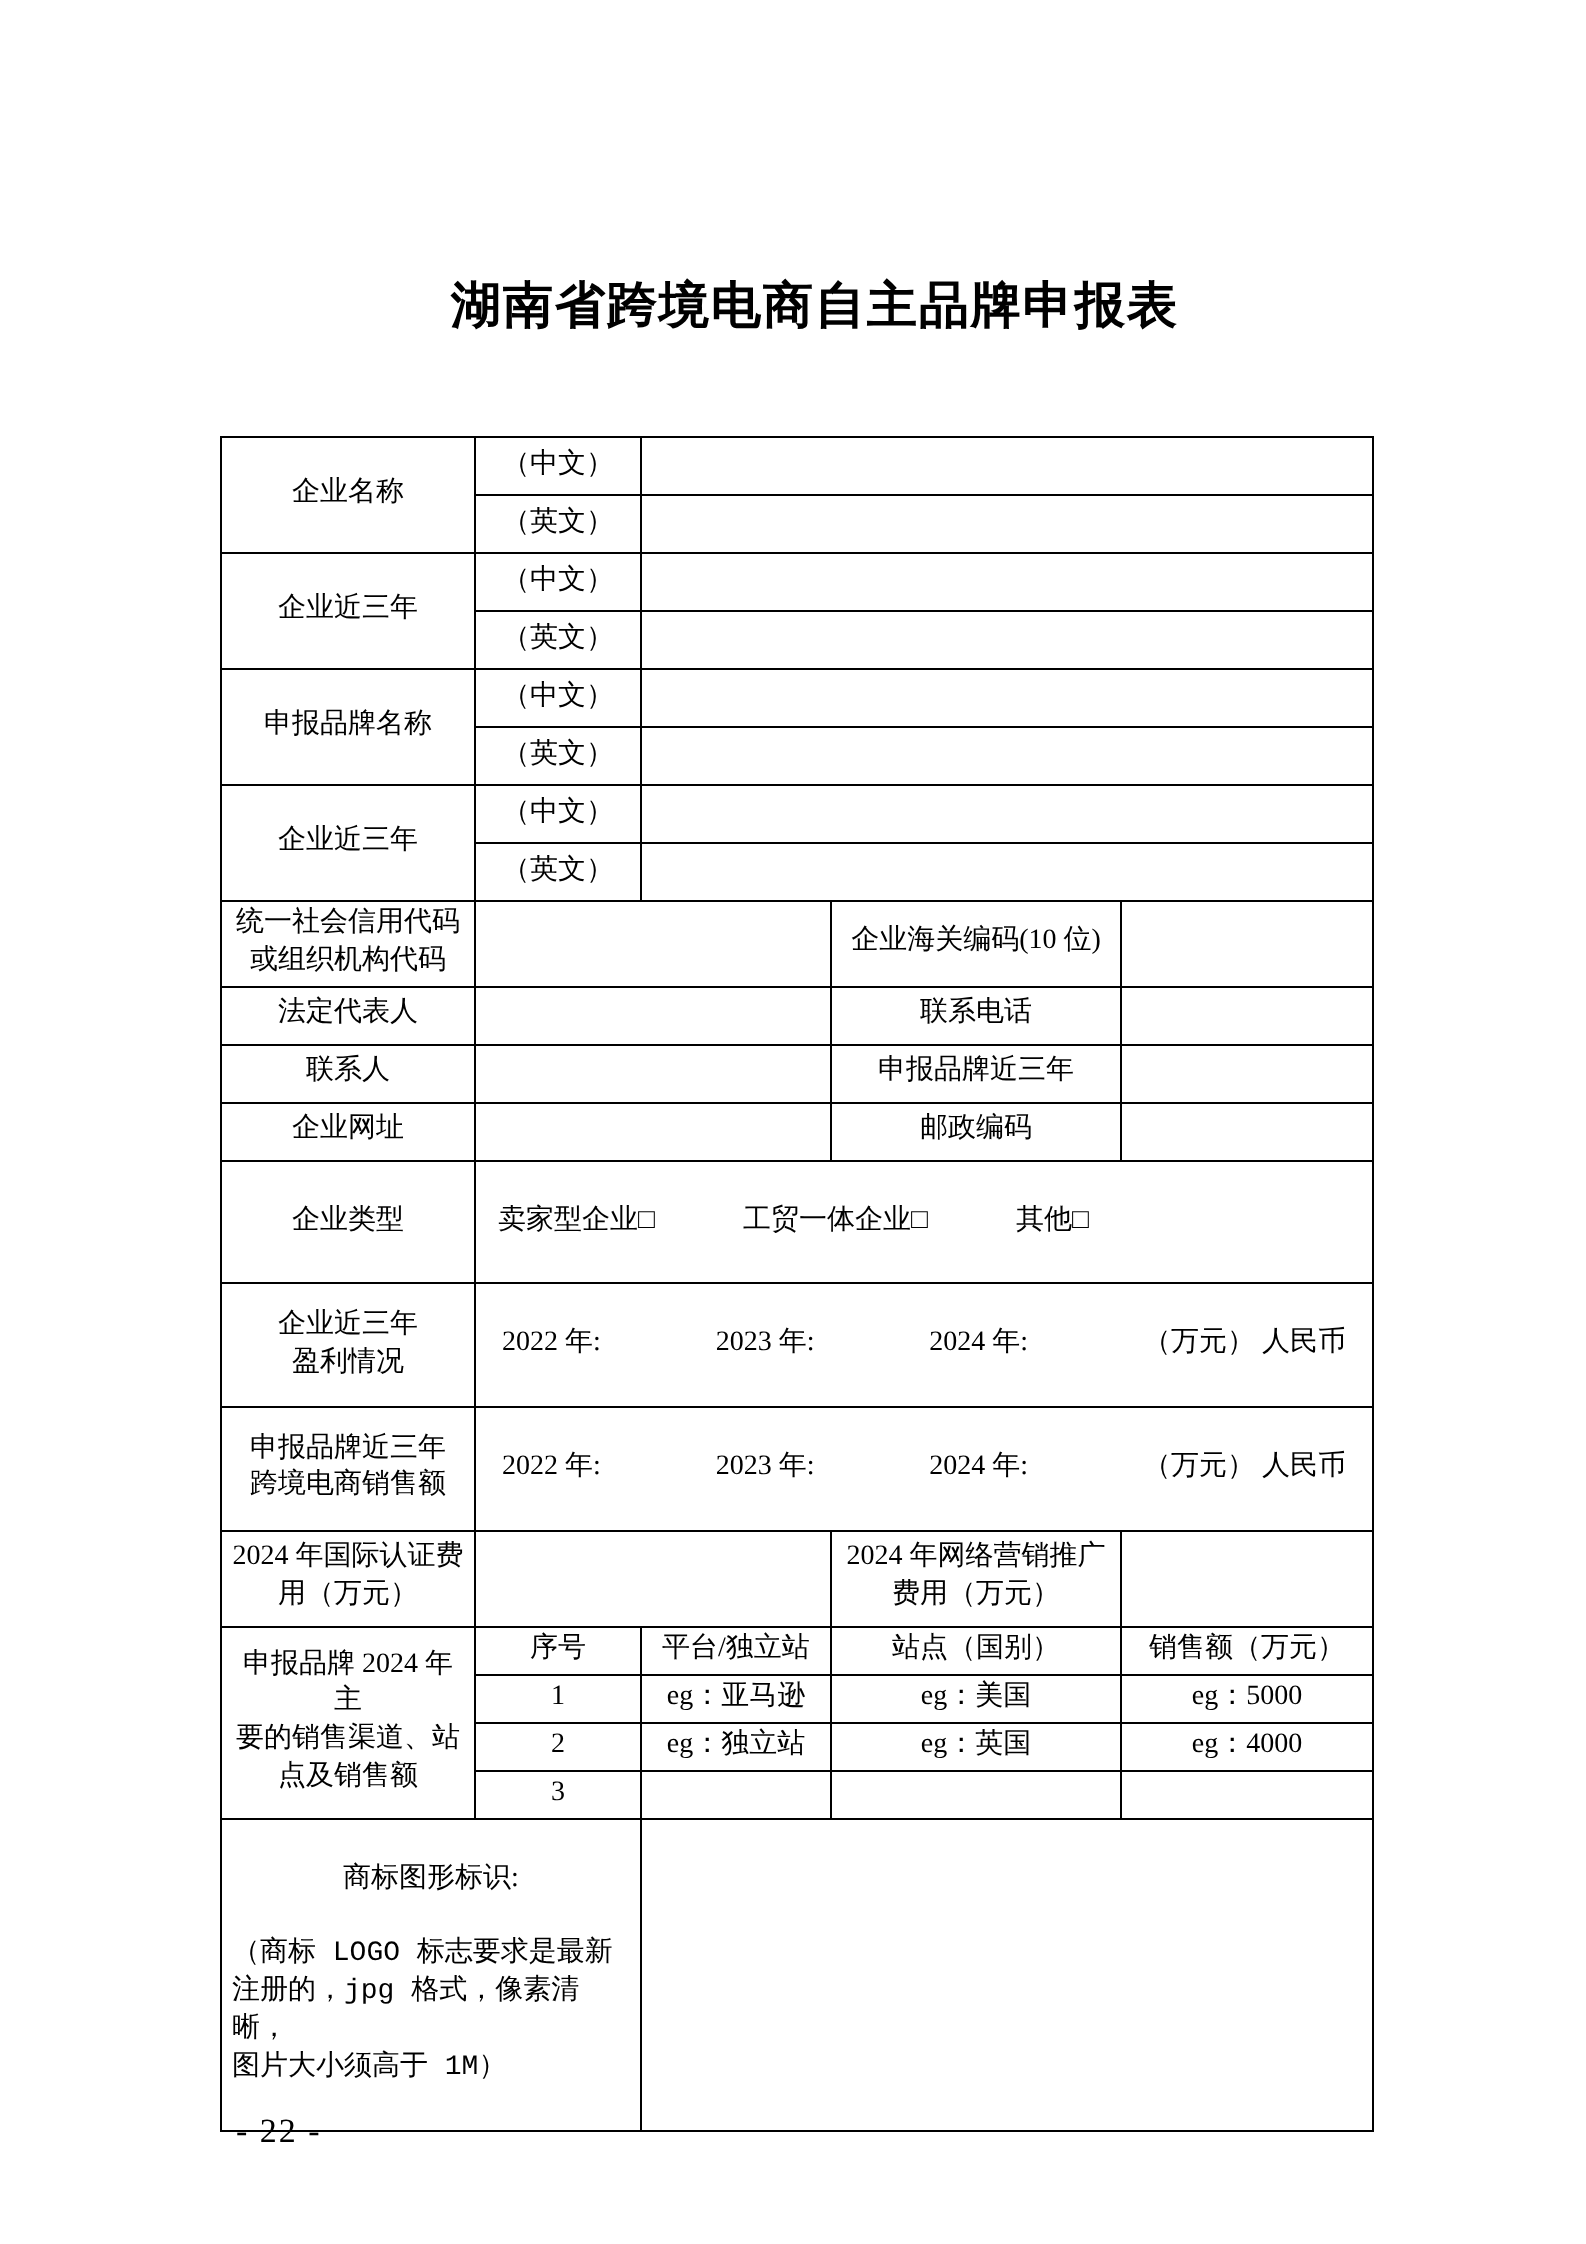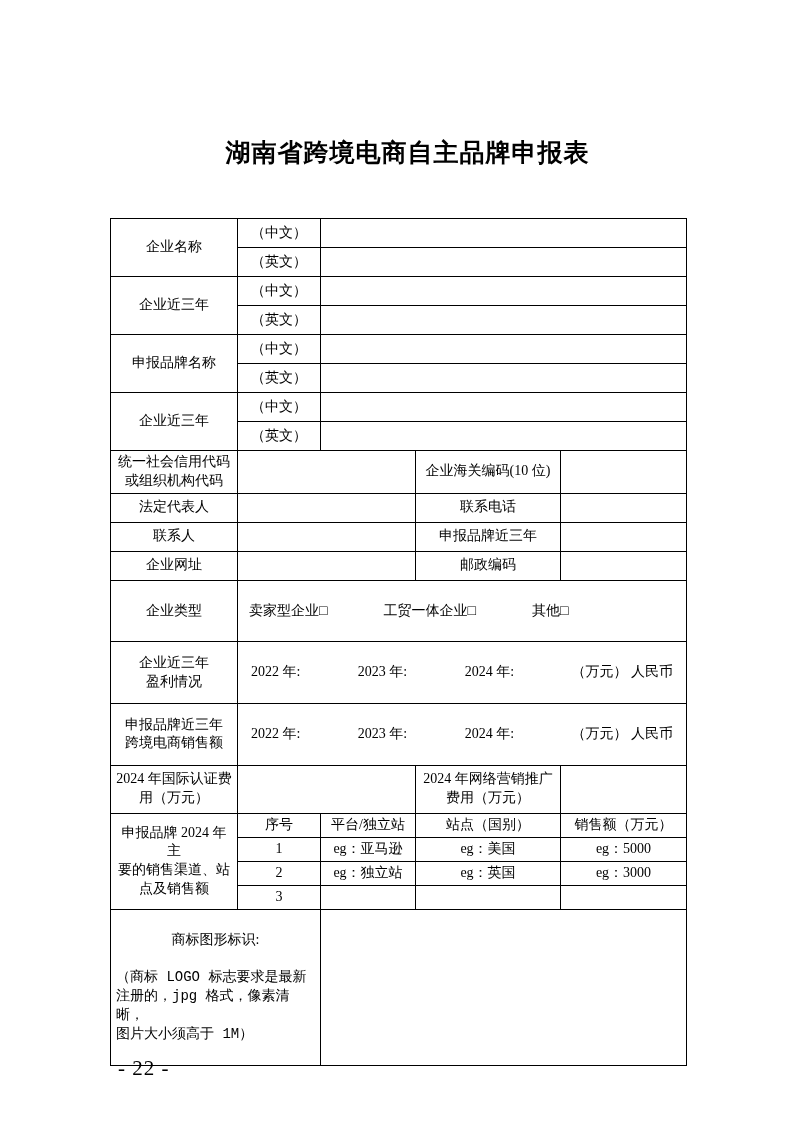--- a/index.html
+++ b/index.html
@@ -44,31 +44,31 @@
   tr.h24 { height: 24px; padding-left: 48px; }
   tr.h108 { height: 108px; margin-left: 40px; }
   .spread {
     display: flex;
     justify-content: space-between;
     align-items: flex-start;
     padding: 0 8px;
   }
   .options {
     display: flex;
-    gap: 56px;
+    gap: 44px;
     align-items: center;
     padding-left: 6px;
   }
   .logo-cell { padding: 8px 10px; }
   .logo-title { text-align: center; }
   .logo-note  { text-align: left; white-space: pre-line; font-family: Liberation Mono, monospace; }
   .pageno {
     position: absolute;
     left: 118px; top: 1056px;
-    font-size: 21px;
+    font-size: 17px;
     letter-spacing: 1px;
   }
 </style>
 </head>
 <body>
 
 <div class="page">
 
   <h1 class="title">湖南省跨境电商自主品牌申报表</h1>
 
@@ -211,21 +211,21 @@
         <td>1</td>
         <td>eg：亚马逊</td>
         <td>eg：美国</td>
         <td>eg：5000</td>
       </tr>
 
       <tr class="h24">
         <td>2</td>
         <td>eg：独立站</td>
         <td>eg：英国</td>
-        <td>eg：3000</td>
+        <td>eg：4000</td>
       </tr>
 
       <tr class="h24">
         <td>3</td>
         <td></td>
         <td></td>
         <td></td>
       </tr>
 
       <tr class="h108">

